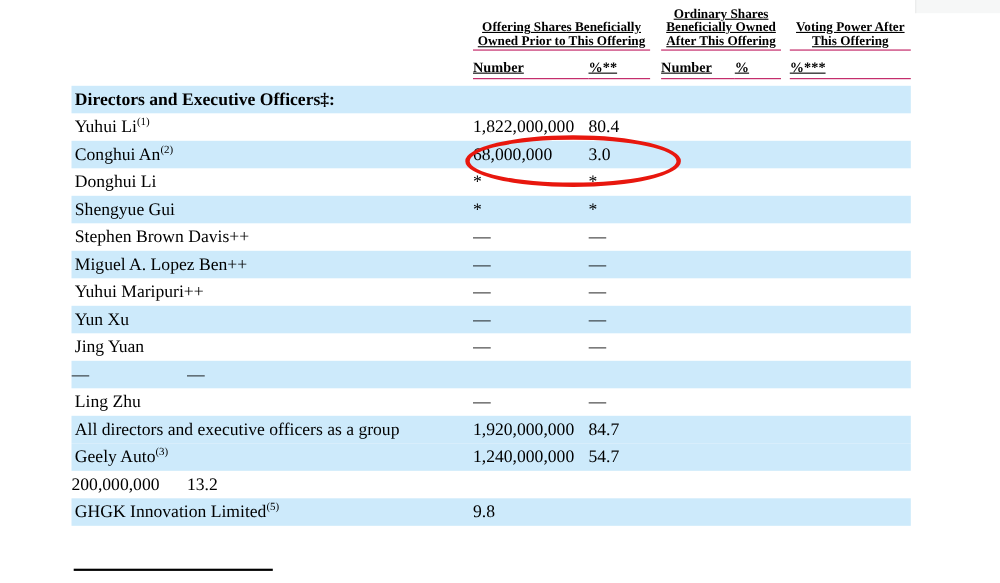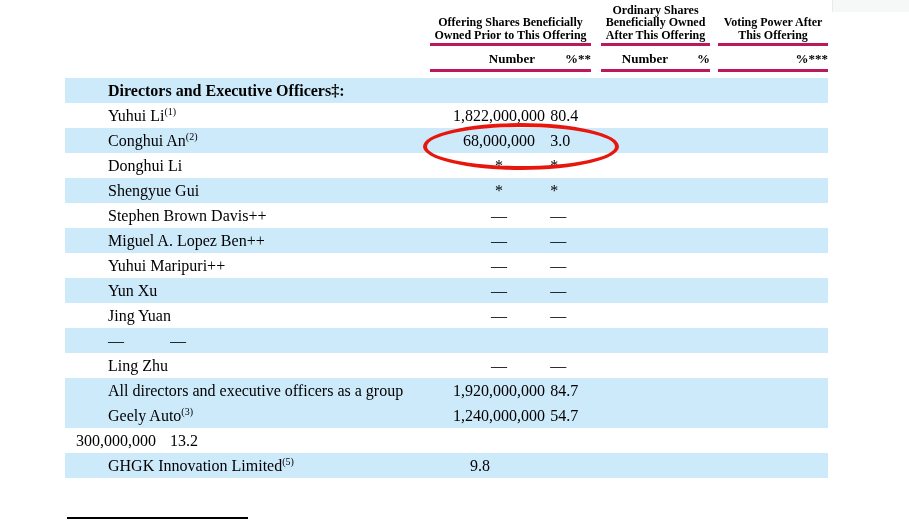--- a/index.html
+++ b/index.html
@@ -9,41 +9,41 @@
     color:#000;overflow:hidden;
   }
   .page{position:absolute;inset:0;}
   .corner-box{position:absolute;top:0;right:0;width:76px;height:12px;
     background:#f6f7f7;border-left:1px solid #e9eaea;}
   .tbl{position:absolute;left:65px;top:5px;width:763px;}
   .hdr-groups{display:flex;align-items:flex-end;height:41px;}
   .hdr-subs{display:flex;align-items:flex-end;height:26px;margin-bottom:6px;}
   .hc{box-sizing:border-box;text-align:center;font-weight:bold;
       font-size:12px;line-height:12.5px;}
-  .hs{box-sizing:border-box;text-align:right;font-weight:bold;
+  .hs{box-sizing:border-box;text-align:left;font-weight:bold;
       font-size:13px;line-height:20px;}
-  .uline{border-bottom:3px solid #be185d;}
+  .uline{border-bottom:1px solid #be185d;text-decoration:underline;}
   .w-name{width:365px;}
   .w-num1{width:105px;}
   .w-pct1{width:56px;}
   .w-gap1{width:10px;}
   .w-num2{width:67px;}
   .w-pct2{width:42px;}
   .w-gap2{width:8px;}
   .w-pct3{width:110px;}
   .w-grp1{width:161px;}
   .w-grp2{width:109px;}
   .w-grp3{width:110px;}
   .hg{padding-bottom:2px;}
   .body .row{display:flex;height:25px;line-height:25px;font-size:16px;}
   .body .row.shade{background:var(--shade,#cdeafb);}
   .body .row.bold .lbl{font-weight:bold;}
   .c{box-sizing:border-box;overflow:hidden;white-space:nowrap;}
-  .c.name{width:365px;padding-left:3px;margin-left:40px;}
-  .c.num1{width:105px;text-align:center;padding-right:3px;font-family:Liberation Serif, serif;}
+  .c.name{width:365px;padding-left:3px;}
+  .c.num1{width:105px;text-align:left;padding-right:3px;font-family:Liberation Serif, serif;}
   .c.pct1{width:56px;padding-right:4px;}
   .c.gap1{width:10px;}
   .c.num2{width:67px;}
   .c.pct2{width:42px;}
   .c.gap2{width:8px;}
   .c.pct3{width:110px;}
   sup{font-size:10px;line-height:0;vertical-align:6px;}
   .ellipse{
     position:absolute;left:423px;top:123px;width:196px;height:47px;
     border:4px solid var(--annot,#e8170e);border-radius:50%;
@@ -214,21 +214,21 @@
     <div class="c name"><span class="lbl">Geely Auto</span><sup>(3)</sup></div>
     <div class="c num1">1,240,000,000</div>
     <div class="c pct1">54.7</div>
     <div class="c gap1"></div>
     <div class="c num2"></div>
     <div class="c pct2"></div>
     <div class="c gap2"></div>
     <div class="c pct3"></div>
   </div>
         <div class="row">
-    <div class="c num1">300,000,000</div>
+    <div class="c num1">200,000,000</div>
     <div class="c pct1">13.2</div>
     <div class="c gap1"></div>
     <div class="c num2"></div>
     <div class="c pct2"></div>
     <div class="c gap2"></div>
     <div class="c pct3"></div>
   </div>
         <div class="row shade">
     <div class="c name"><span class="lbl">GHGK Innovation Limited</span><sup>(5)</sup></div>
     <div class="c pct1">9.8</div>

